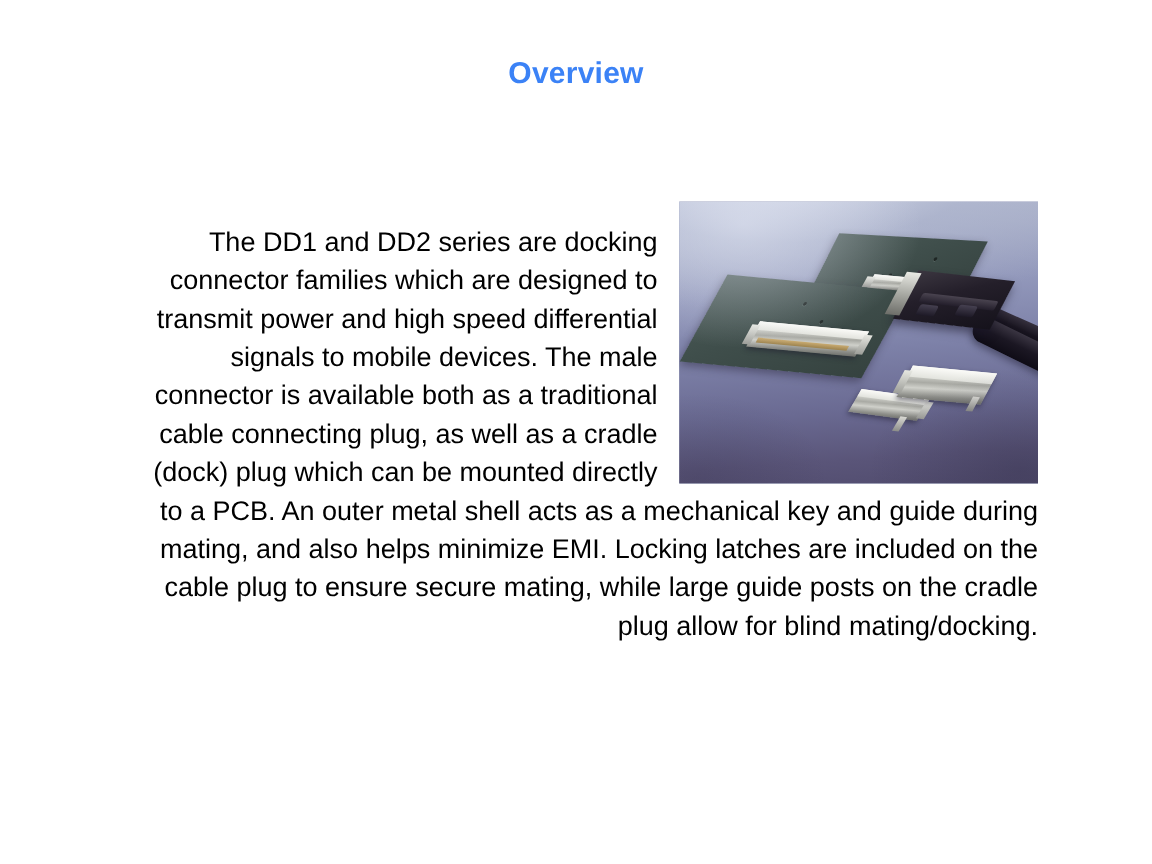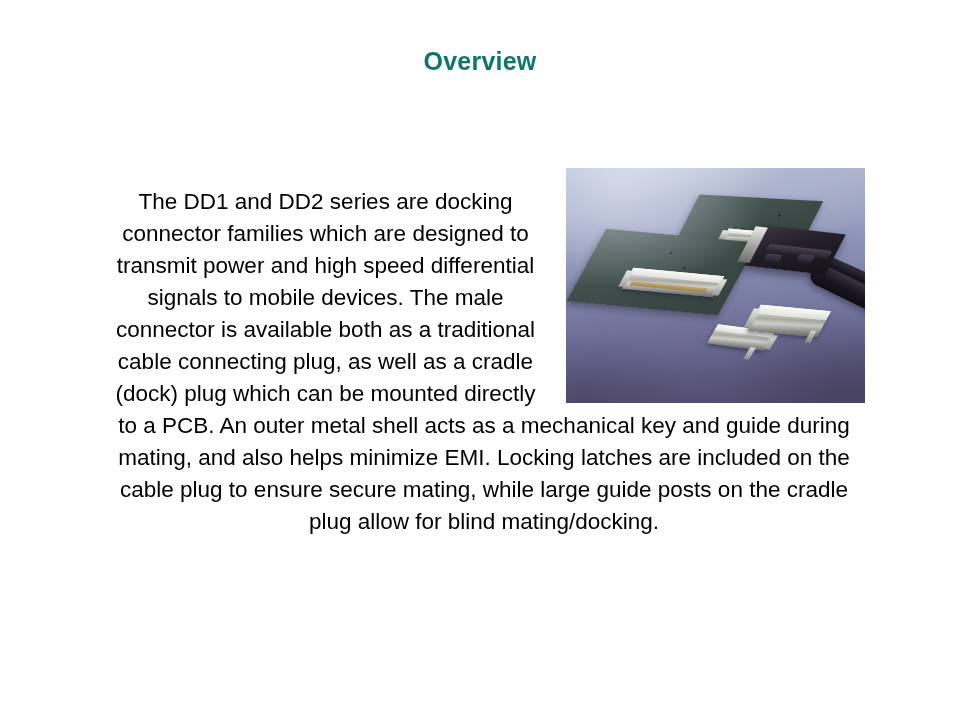--- a/index.html
+++ b/index.html
@@ -20,21 +20,21 @@
     background: #ffffff;
   }
   .slide-title {
     position: absolute;
     top: 47px;
     left: 0;
     width: 960px;
     text-align: center;
     font-size: 25px;
     font-weight: bold;
-    color: #0f766e;
+    color: #3b82f6;
     letter-spacing: 0.2px;
   }
   .body-area {
     position: absolute;
     top: 186px;
     left: 103px;
     width: 762px;
   }
   .photo-figure {
     float: right;
@@ -193,21 +193,21 @@
     background: linear-gradient(180deg, #35303d 0%, #191520 55%, #0d0a14 100%);
     border-radius: 8px;
     transform: rotate(24deg);
     transform-origin: 0 50%;
   }
   
   .body-text {
     font-size: 22.5px;
     line-height: 32px;
     color: #000000;
-    text-align: center;
+    text-align: right;
     white-space: pre-wrap;
   }
 </style>
 </head>
 <body>
 
 <div class="slide">
 
   <div class="slide-title">Overview</div>
 

